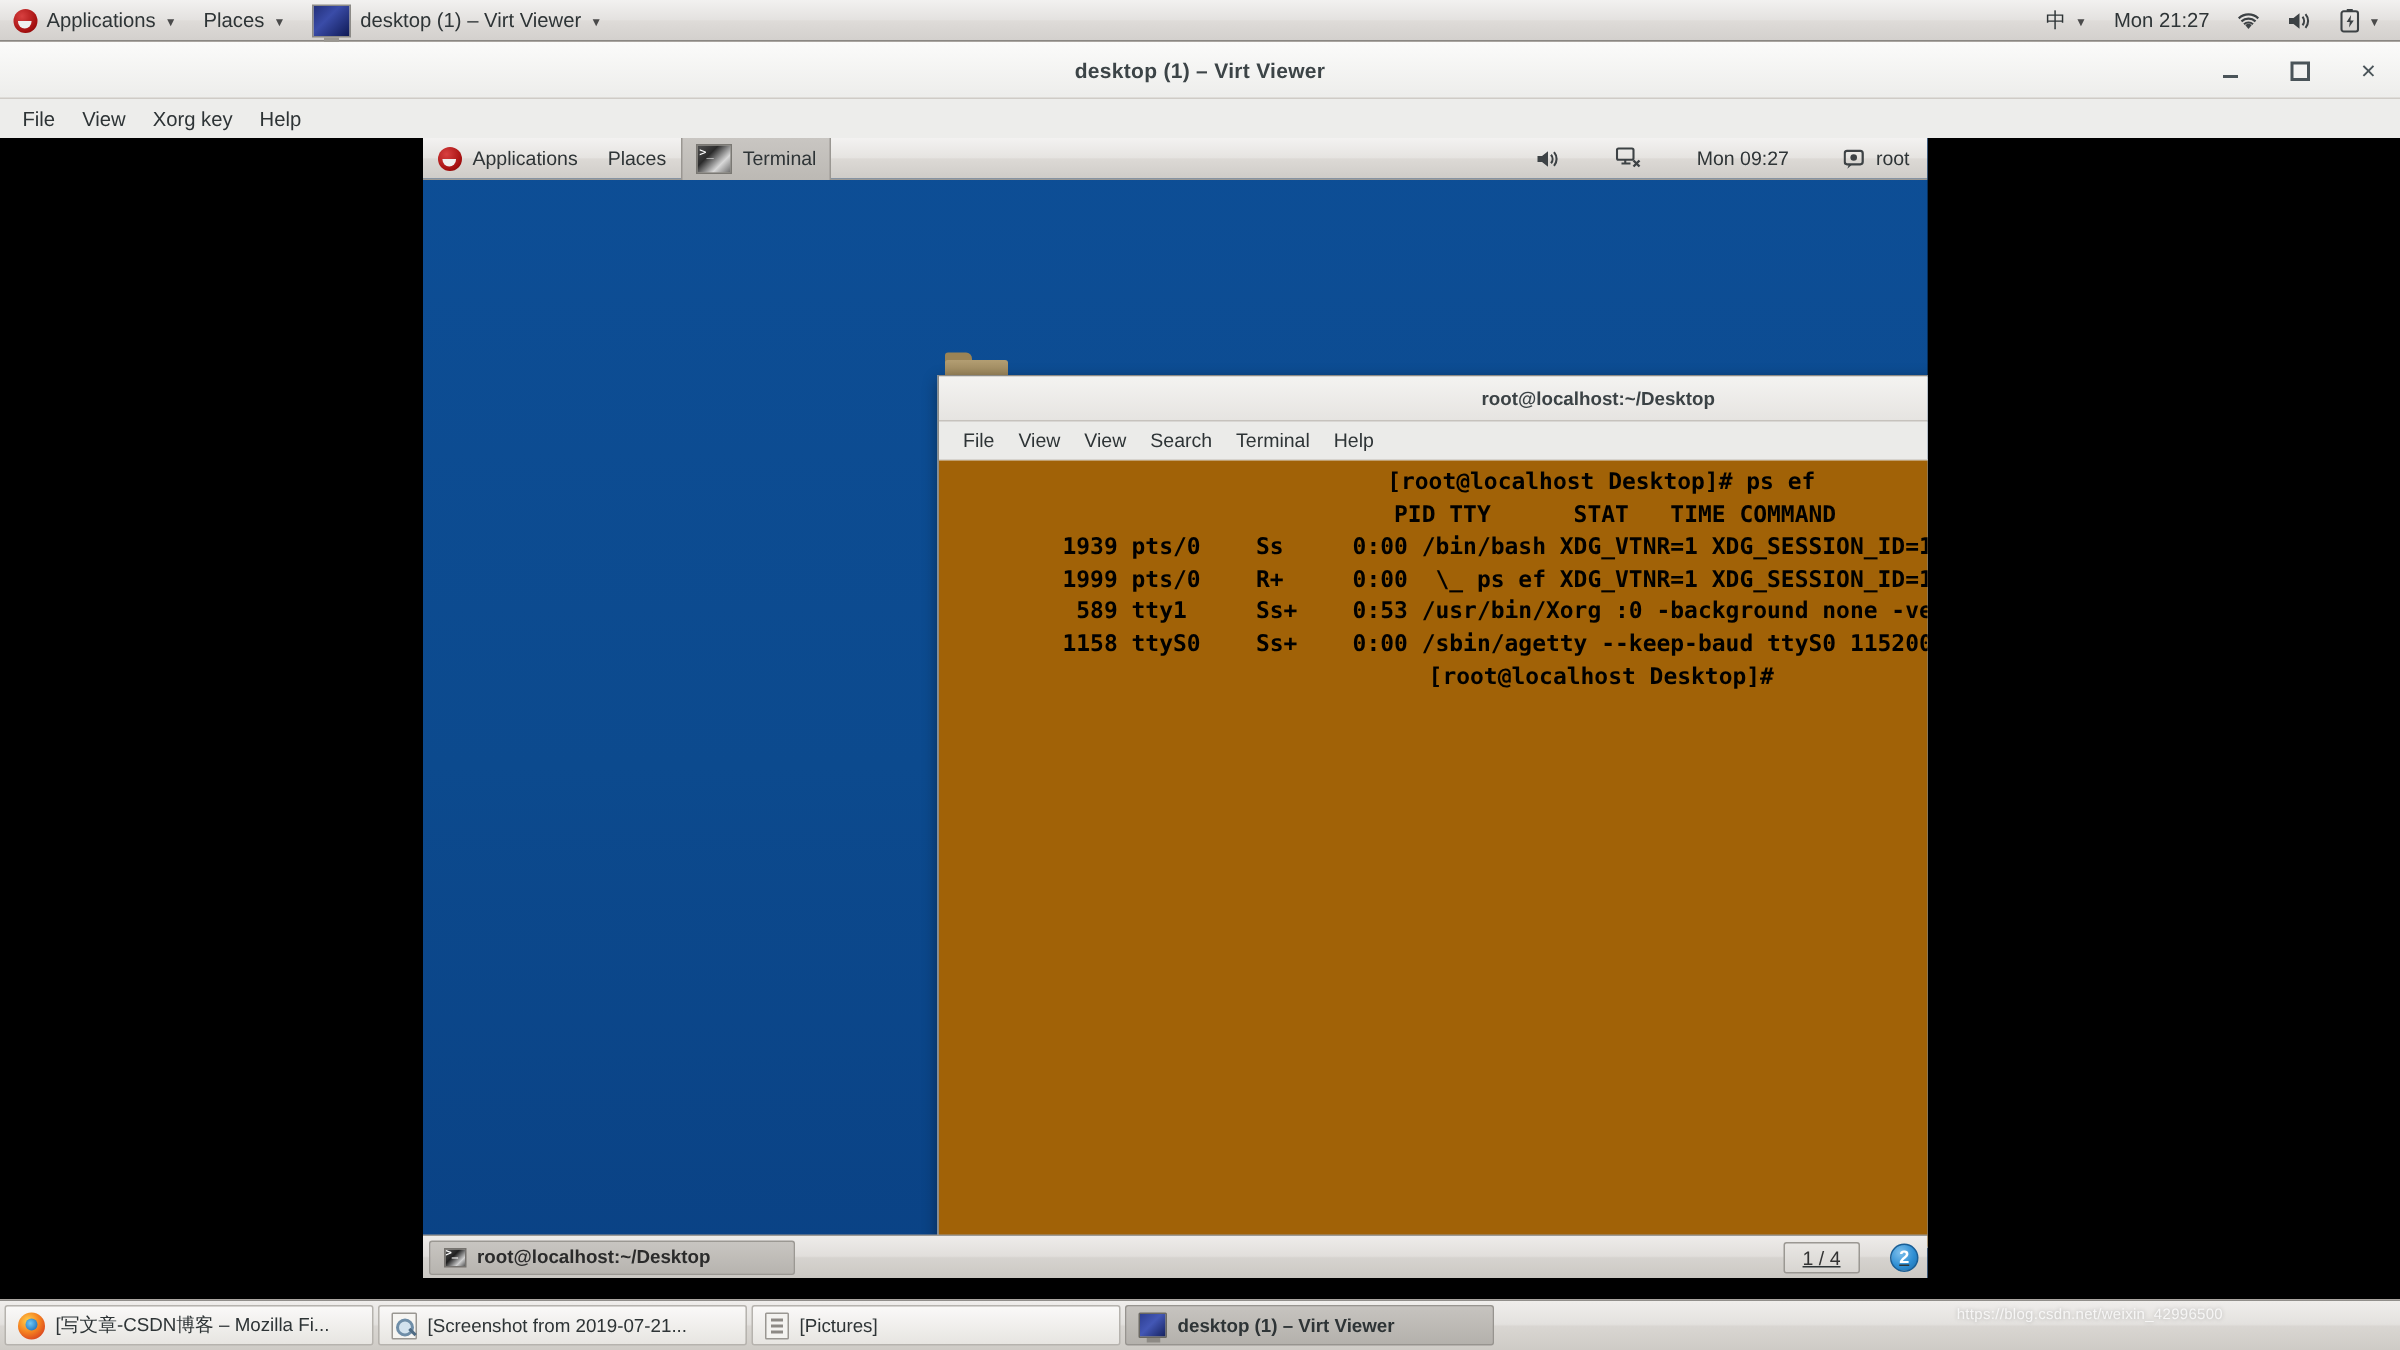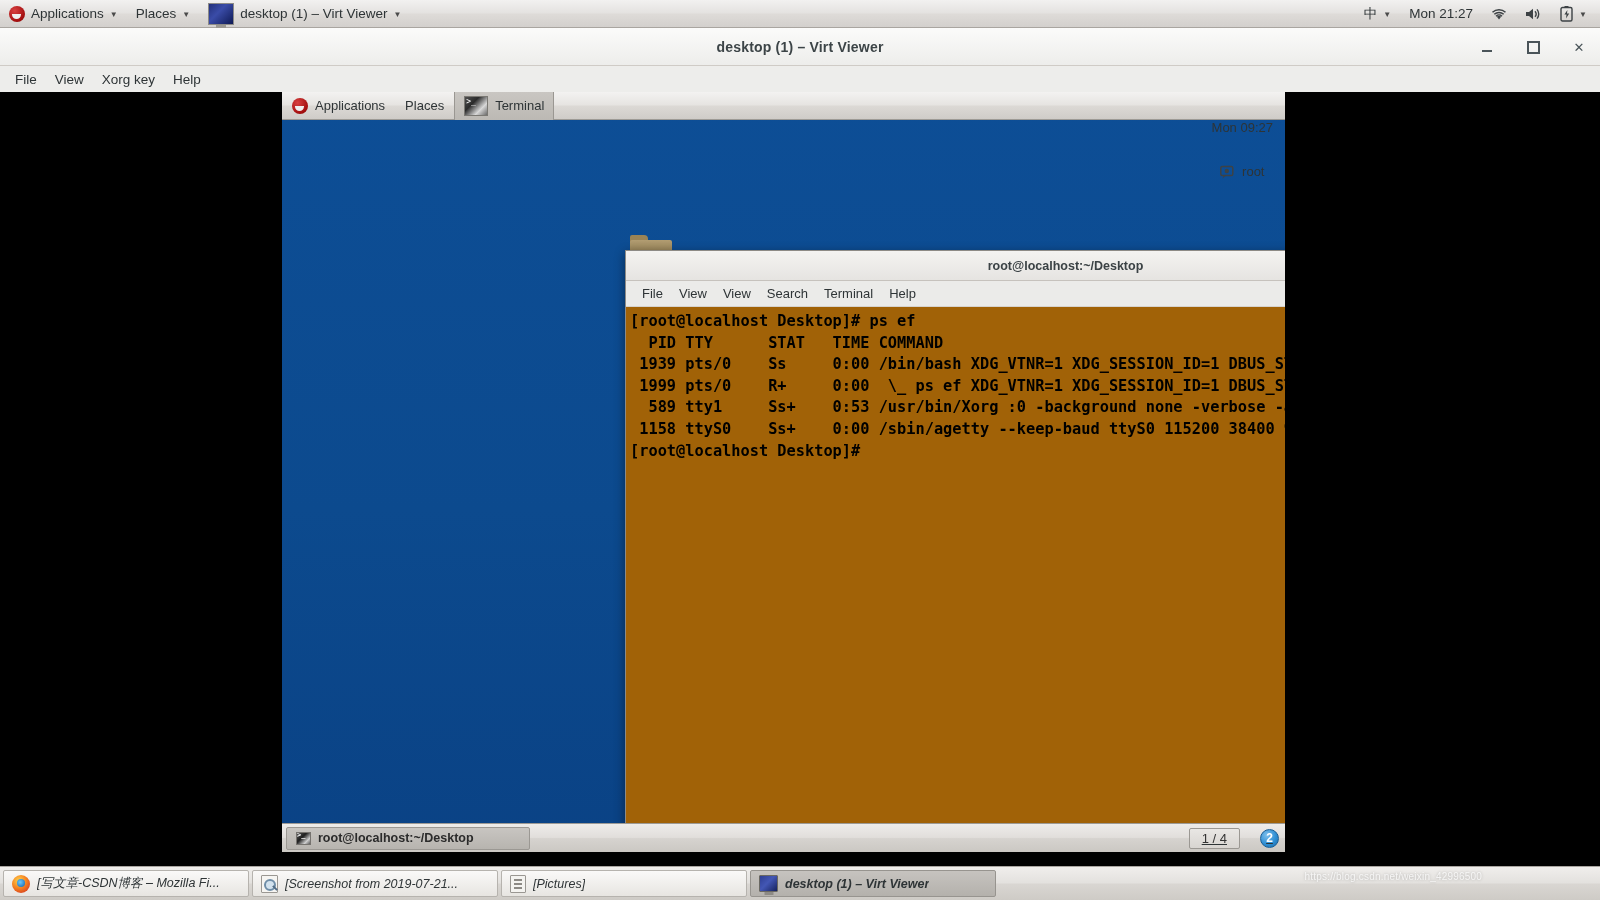--- a/index.html
+++ b/index.html
@@ -2,21 +2,21 @@
 <html><head>
 <meta charset="utf-8">
 <style>
   * { box-sizing: border-box; margin: 0; padding: 0; }
   html, body {
     width: 1600px; height: 900px;
     overflow: hidden;
     background: #000;
     font-family: "Liberation Sans", sans-serif;
   }
-  #root { position: relative; width: 1600px; height: 900px; background: #000; }
+  #root { position: relative; width: 1600px; height: 900px; background: #000; text-align: center; }
 
   
   .host-top-panel {
     position: absolute; left: 0; top: 0; width: 1600px; height: 28px;
     background: linear-gradient(to bottom, #f2f1f0 0%, #e4e2e0 48%, #dedbd8 52%, #d3d0cd 100%);
     border-bottom: 1px solid #a9a5a0;
     display: flex; align-items: center;
     font-size: 13.5px; color: #2e3436;
   }
   .panel-item {
@@ -100,21 +100,21 @@
   }
   .term-thumb {
     width: 24px; height: 20px;
     background: linear-gradient(135deg,#4f4f4f 0%, #2b2b2b 35%, #d8d8d8 70%, #6b6b6b 100%);
     border: 1px solid #7a7873; position: relative; flex: none;
   }
   .term-thumb::before {
     content: ">_"; position: absolute; left: 1px; top: 0px;
     font-family: "DejaVu Sans Mono", monospace; font-size: 8px; color: #fff;
   }
-  .g-right { margin-left: auto; display: flex; align-items: center; gap: 16px; padding-right: 2px; flex-direction: column; }
+  .g-right { margin-left: auto; display: flex; align-items: center; gap: 16px; padding-right: 2px; }
 
   
   .folder-icon {
     position: absolute; left: 348px; top: 143px; width: 42px; height: 32px;
   }
   .folder-icon .tab {
     position: absolute; left: 0; top: 0; width: 18px; height: 7px;
     background: #9a8355; border-radius: 2px 4px 0 0;
   }
   .folder-icon .body {
@@ -192,21 +192,21 @@
     color: #fff; font-size: 12px; font-weight: bold;
     display: flex; align-items: center; justify-content: center;
     border: 1px solid #1a5e95;
   }
 
   
   .host-taskbar {
     position: absolute; left: 0; bottom: 0; width: 1600px; height: 34px;
     background: linear-gradient(to bottom, #f0eeec 0%, #e3e1de 48%, #d9d6d2 52%, #cecbc6 100%);
     border-top: 1px solid #a9a5a0;
-    display: flex; align-items: center; padding: 0 3px; gap: 3px; font-style: italic;
+    display: flex; align-items: center; padding: 0 3px; gap: 3px;
   }
   .hb-task {
     display: flex; align-items: center; gap: 7px;
     height: 27px; padding: 0 8px; width: 246px;
     background: linear-gradient(to bottom, #faf9f8, #e7e5e1);
     border: 1px solid #b6b3ae; border-radius: 2px;
     font-size: 12.5px; color: #2e3436; cursor: default;
     overflow: hidden; white-space: nowrap;
   }
   .hb-task.active {

